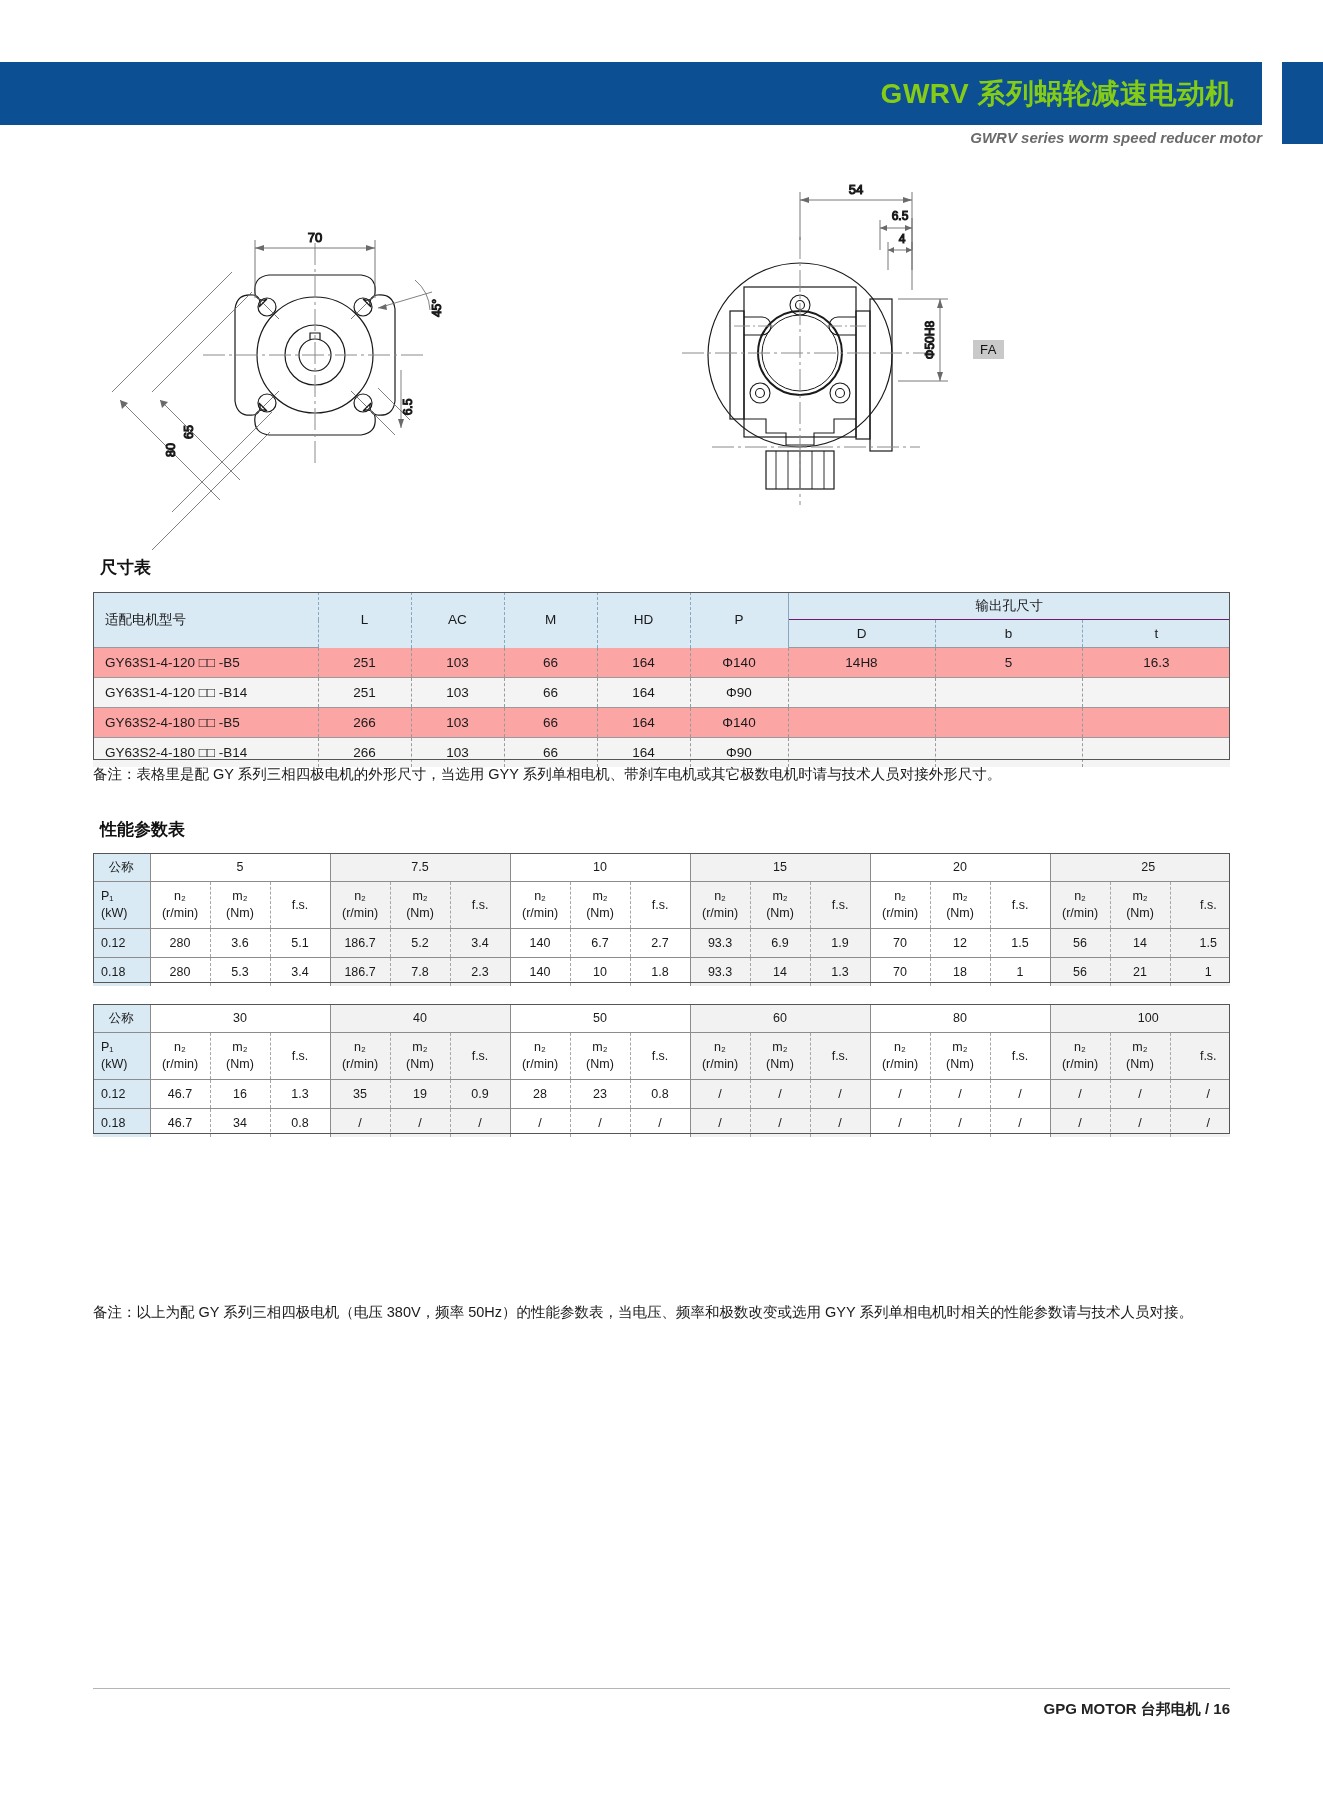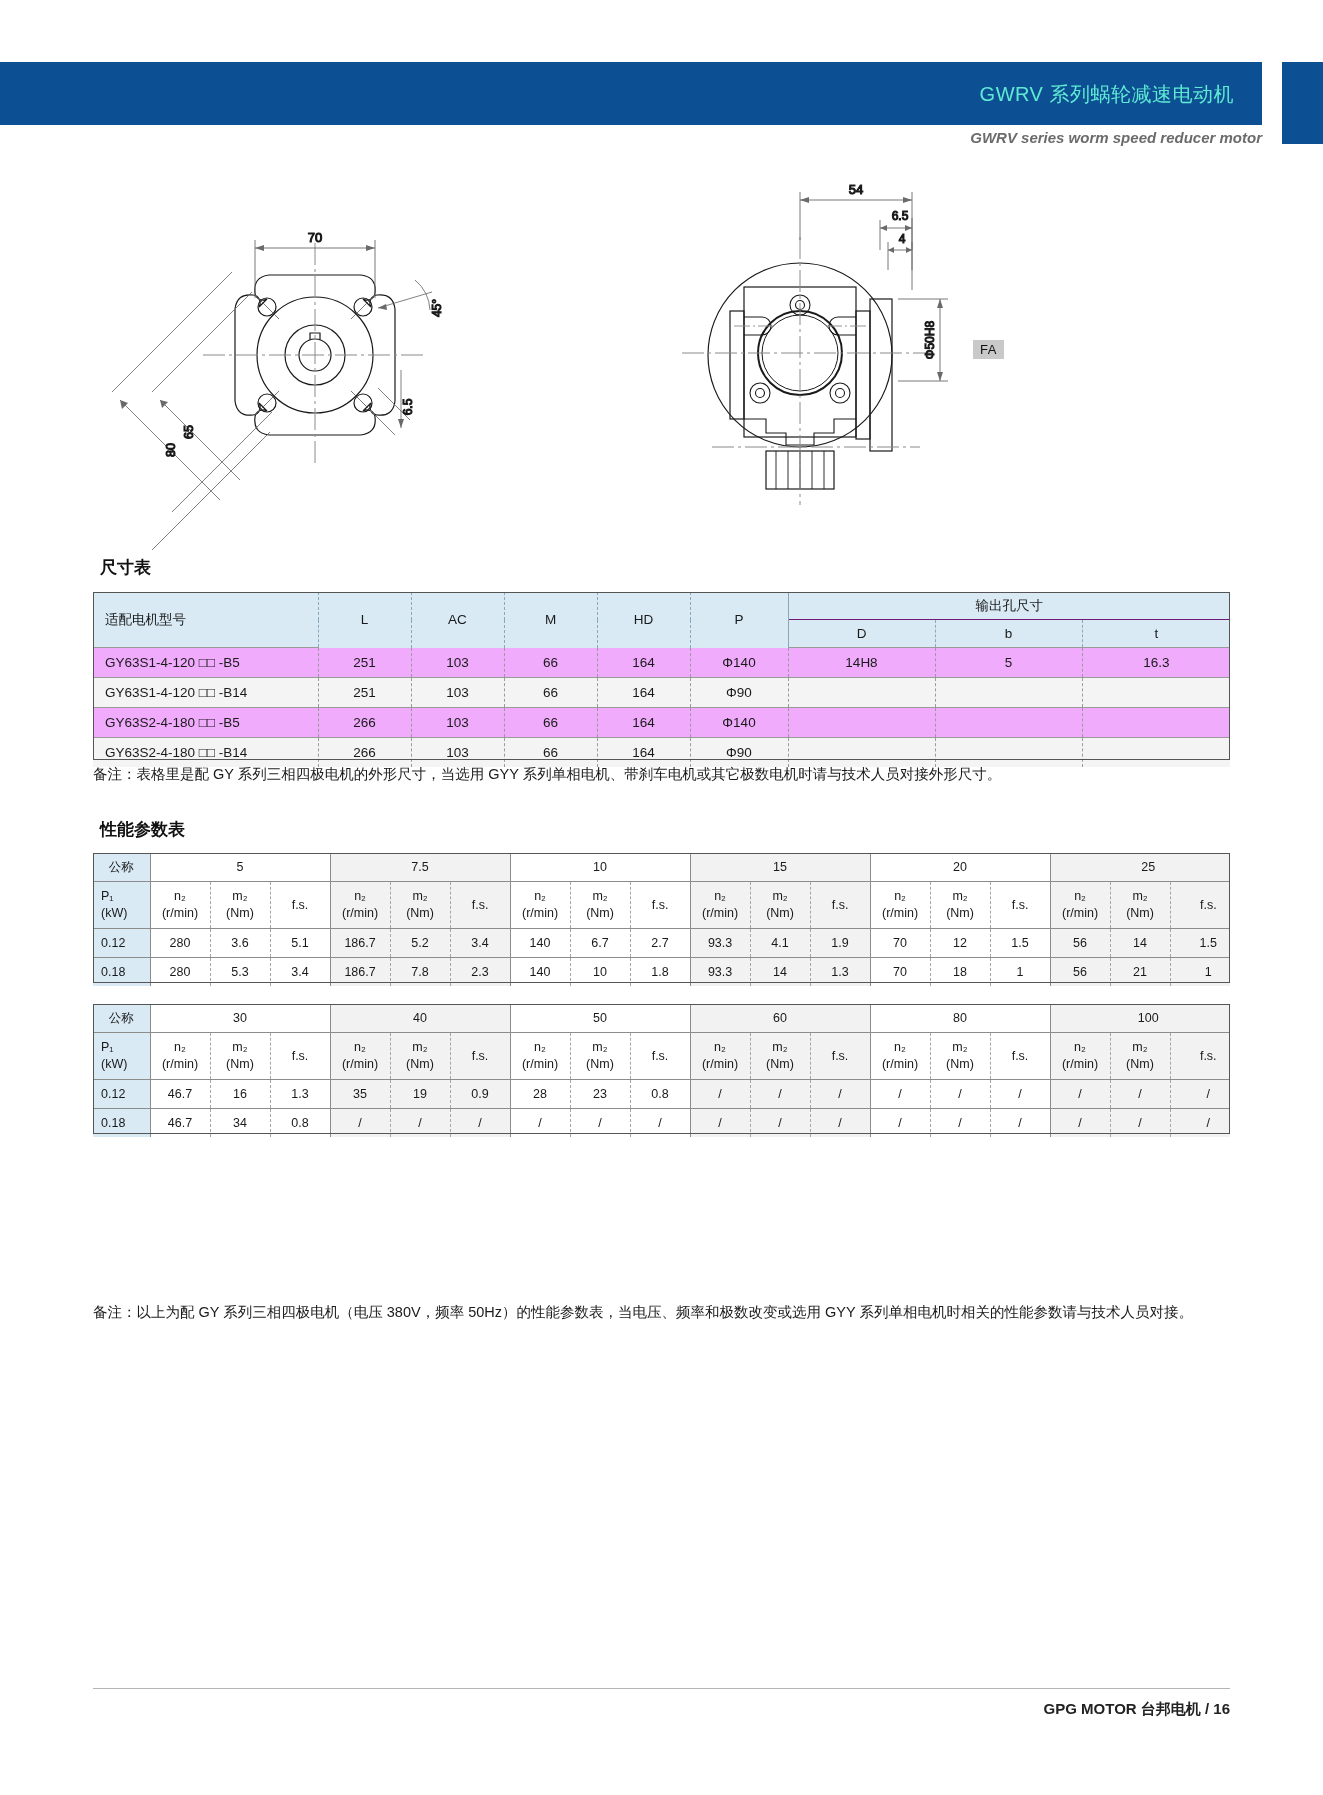--- a/index.html
+++ b/index.html
@@ -28,23 +28,23 @@
     left: 0; top: 62px;
     width: 1262px;
     height: 63px;
     background: #0d4f93;
   }
   .header-title {
     position: absolute;
     right: 28px;
     top: 50%;
     transform: translateY(-50%);
-    color: #5eead4;
-    font-size: 20px;
-    font-weight: normal;
+    color: #84cc16;
+    font-size: 28px;
+    font-weight: bold;
     letter-spacing: 0.5px;
     white-space: nowrap;
   }
   .header-tab {
     position: absolute;
     left: 1282px; top: 62px;
     width: 41px;
     height: 82px;
     background: #0d4f93;
   }
@@ -94,21 +94,21 @@
     padding: 0;
     text-align: center;
     font-weight: normal;
   }
 
   
   #dim-table { top: 592px; }
   #dim-table .hd {
     background: #d9eaf5;
   }
-  #dim-table .row-a { background: #f0abfc; }
+  #dim-table .row-a { background: #fca5a5; }
   #dim-table .row-b { background: #f4f4f4; }
   #dim-table .cell {
     height: 29px;
     border-bottom: 1px solid #9a9a9a;
     border-right: 1px dashed #9a9a9a;
   }
   #dim-table .cell.nodash { border-right: none; }
   #dim-table .hcell {
     border-right: 1px dashed #8aa8bd;
   }
@@ -535,21 +535,21 @@
       <td class="grp-plain">280</td>
       <td class="grp-plain">3.6</td>
       <td class="grp-plain solid-r">5.1</td>
       <td class="grp-shade">186.7</td>
       <td class="grp-shade">5.2</td>
       <td class="grp-shade solid-r">3.4</td>
       <td class="grp-plain">140</td>
       <td class="grp-plain">6.7</td>
       <td class="grp-plain solid-r">2.7</td>
       <td class="grp-shade">93.3</td>
-      <td class="grp-shade">4.1</td>
+      <td class="grp-shade">6.9</td>
       <td class="grp-shade solid-r">1.9</td>
       <td class="grp-plain">70</td>
       <td class="grp-plain">12</td>
       <td class="grp-plain solid-r">1.5</td>
       <td class="grp-shade">56</td>
       <td class="grp-shade">14</td>
       <td class="grp-shade no-r">1.5</td>
     </tr>
     <tr>
       <td class="pcol" style="height:28px;text-align:left;padding-left:8px;border-bottom:none;">0.18</td>

